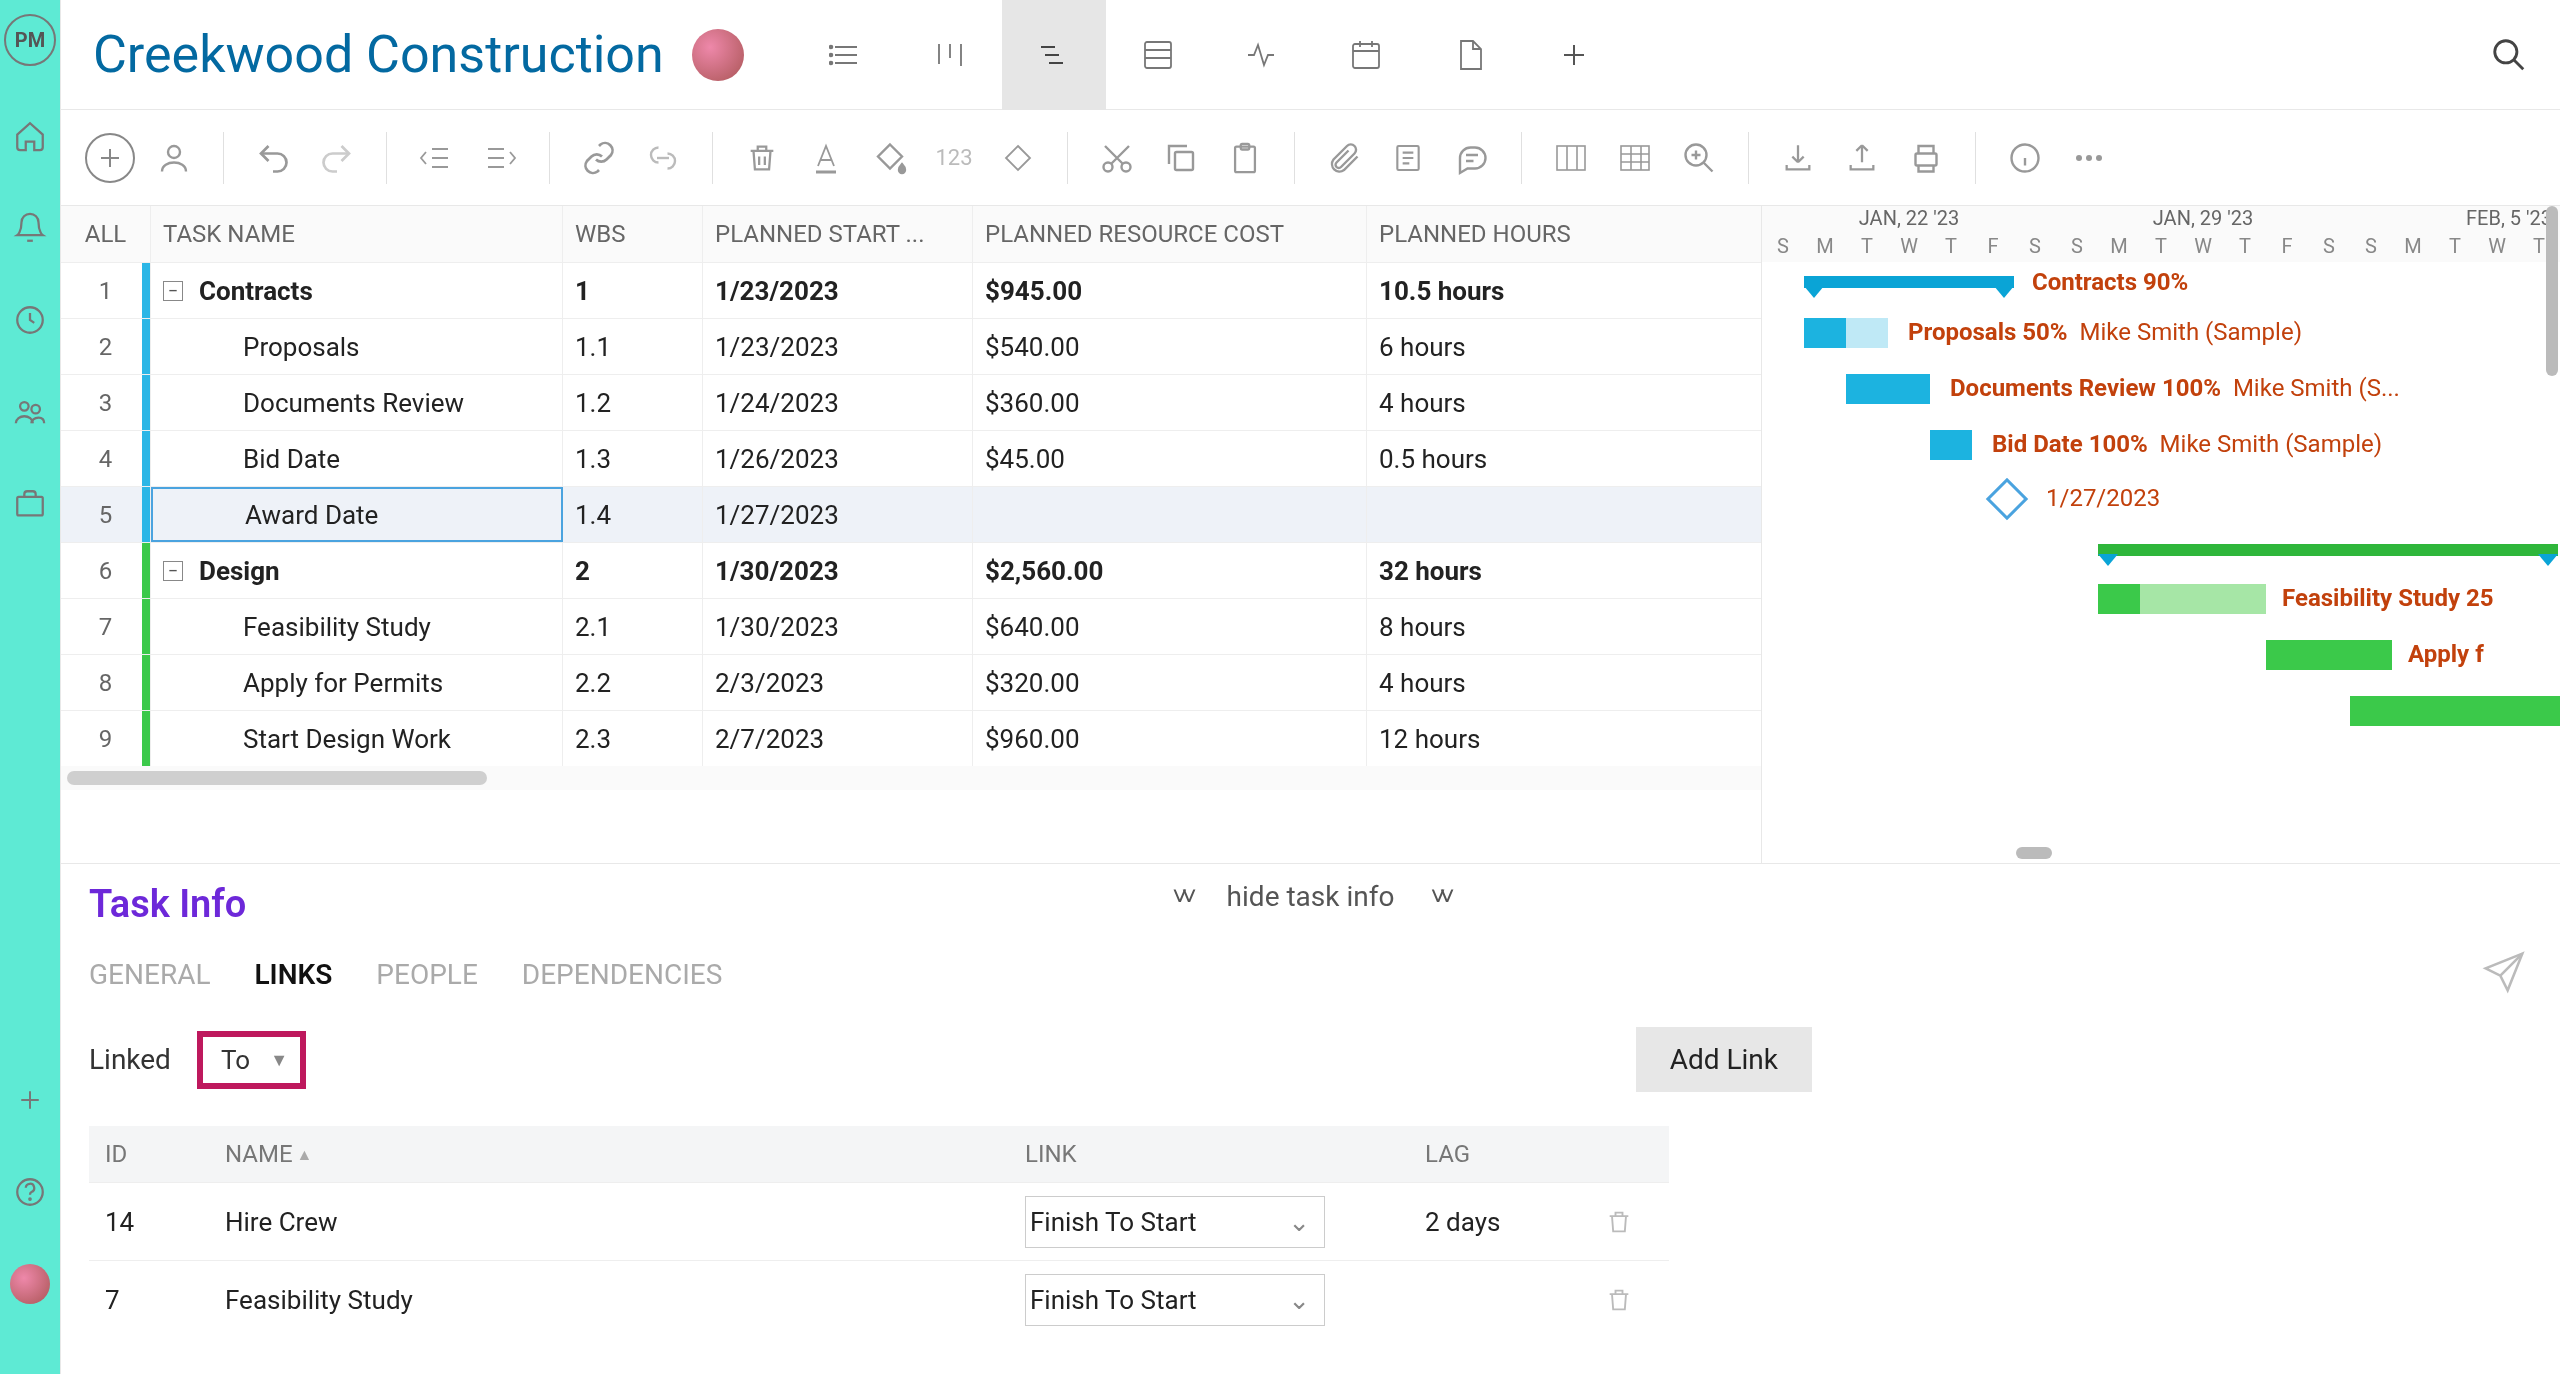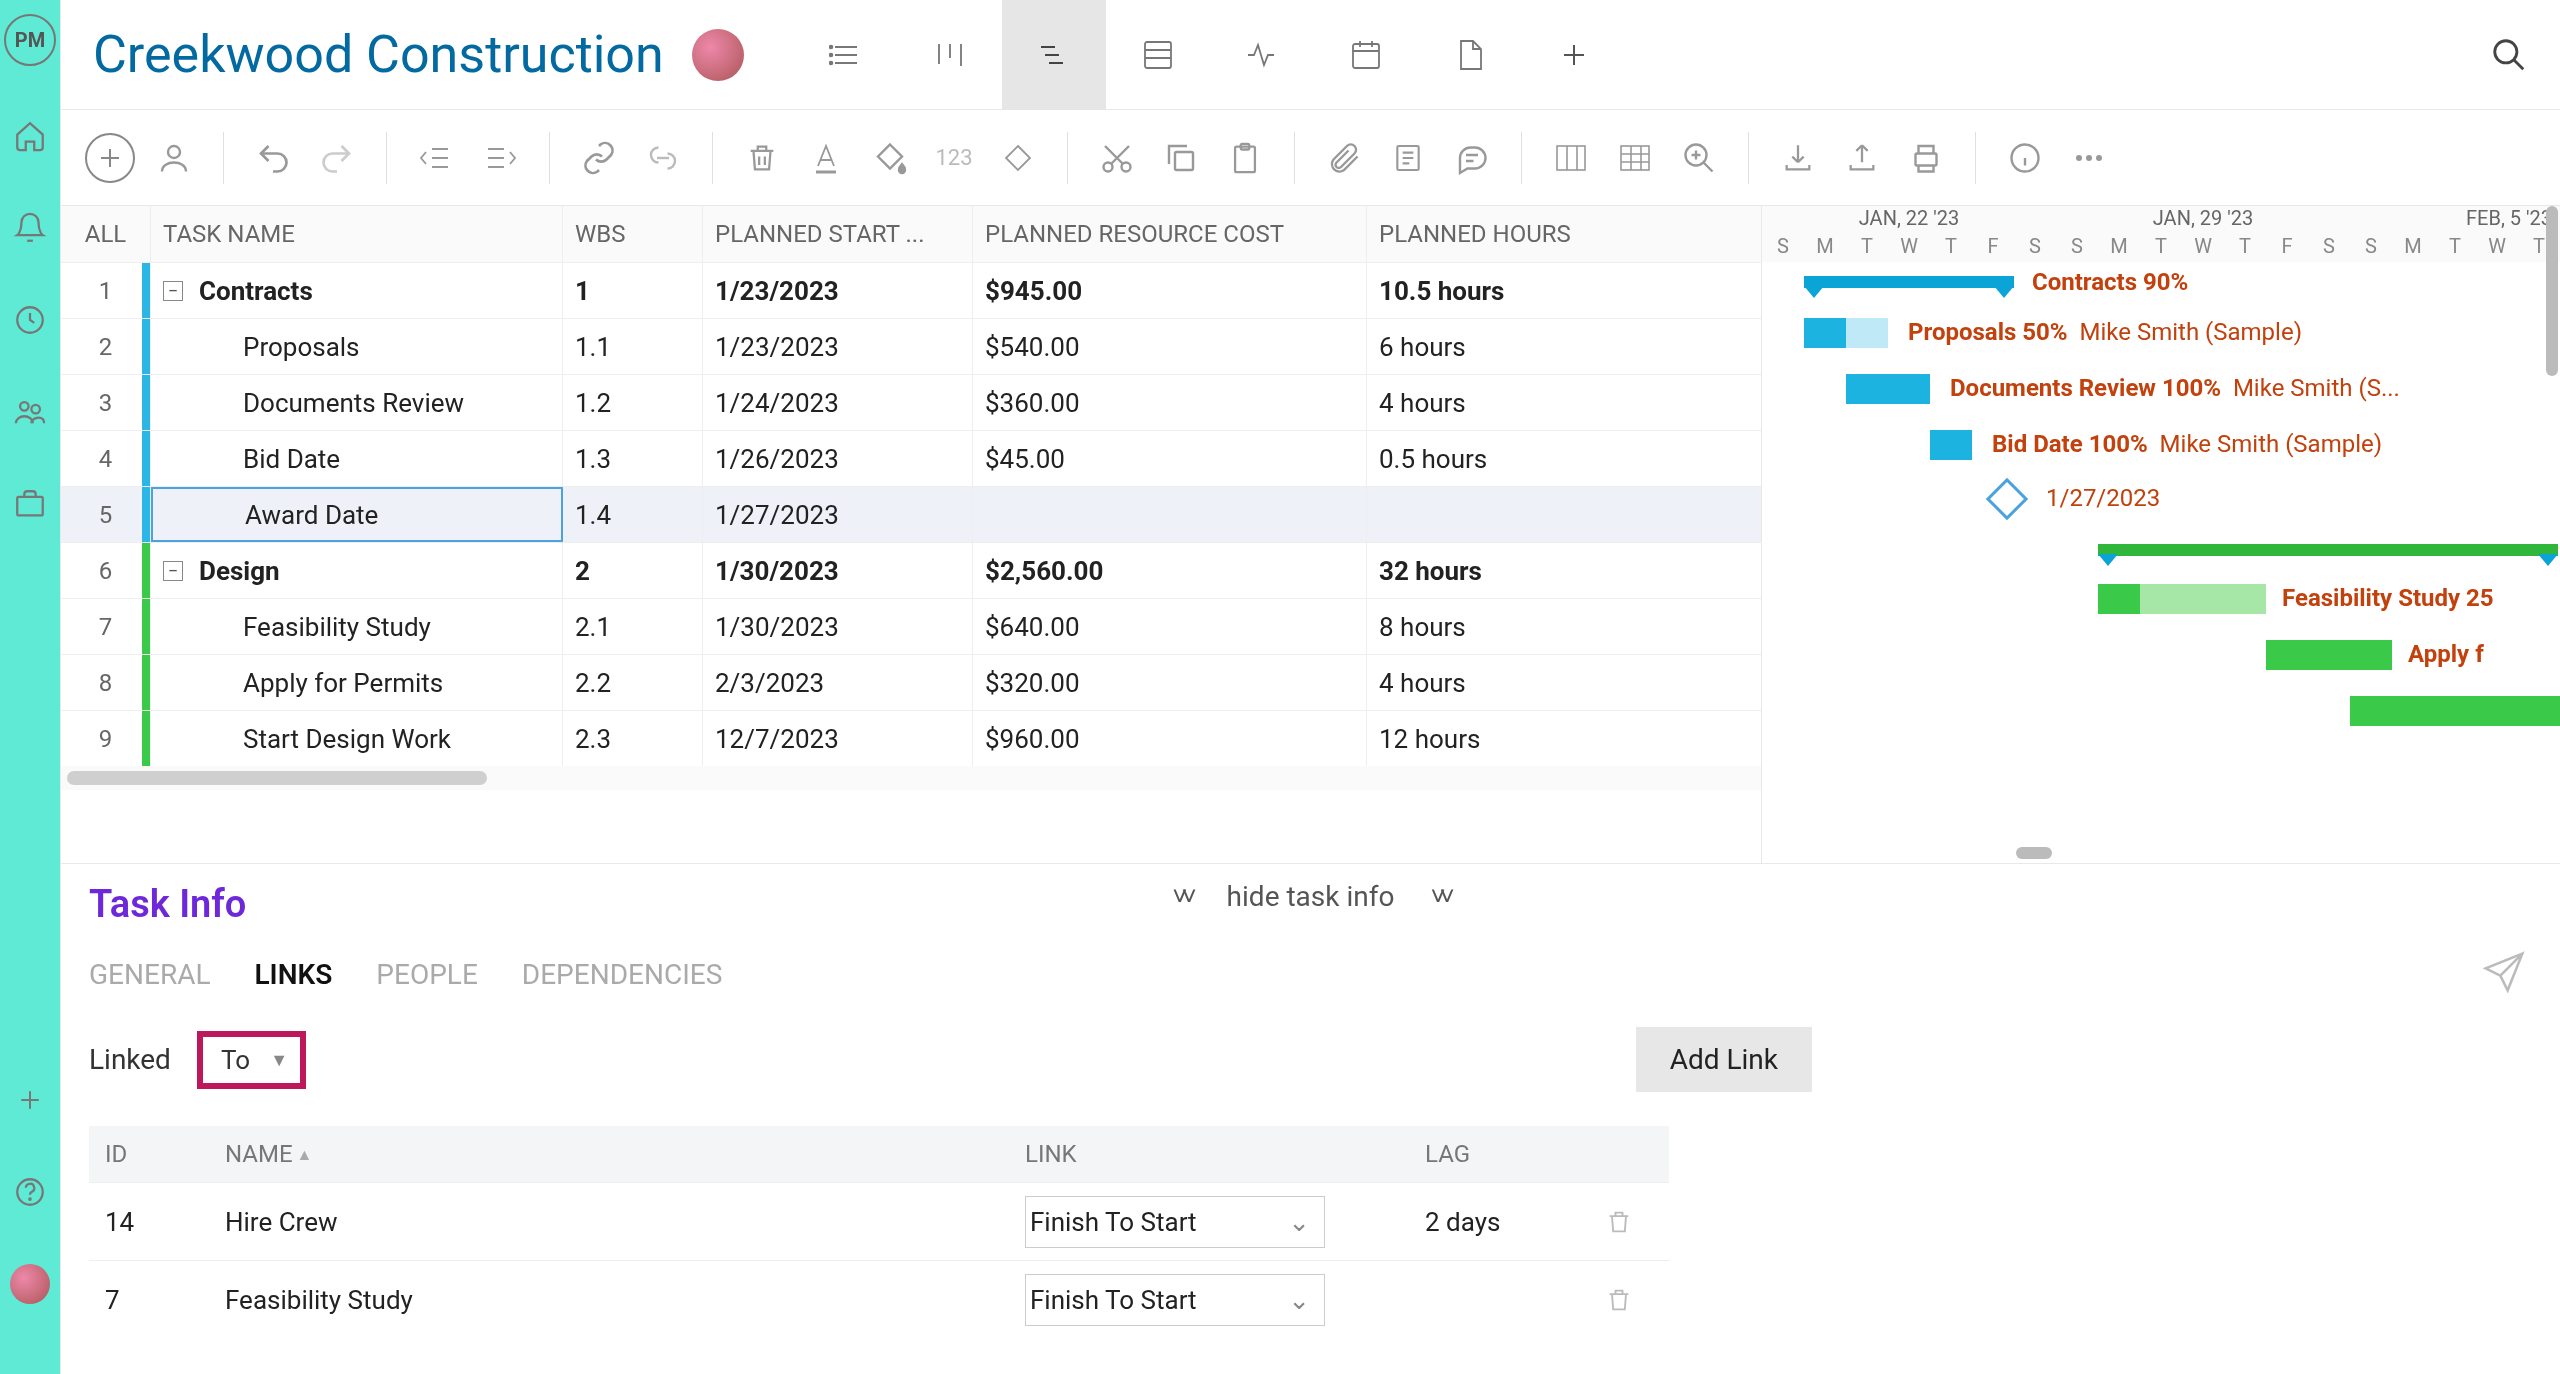--- a/index.html
+++ b/index.html
@@ -480,21 +480,21 @@
               <div class="col-start">2/3/2023</div>
               <div class="col-cost">$320.00</div>
               <div class="col-hours">4 hours</div>
             </div>
             <div class="row">
               <div class="idx">9<div class="stripe" style="background: rgb(59, 201, 74);"></div></div>
               <div class="col-name">
                 <span class="indent1">Start Design Work</span>
               </div>
               <div class="col-wbs">2.3</div>
-              <div class="col-start">12/7/2023</div>
+              <div class="col-start">2/7/2023</div>
               <div class="col-cost">$960.00</div>
               <div class="col-hours">12 hours</div>
             </div>
           </div>
         <div class="hscroll">
             <div class="thumb"></div>
           </div>
       </div>
 
       <div class="gantt">

